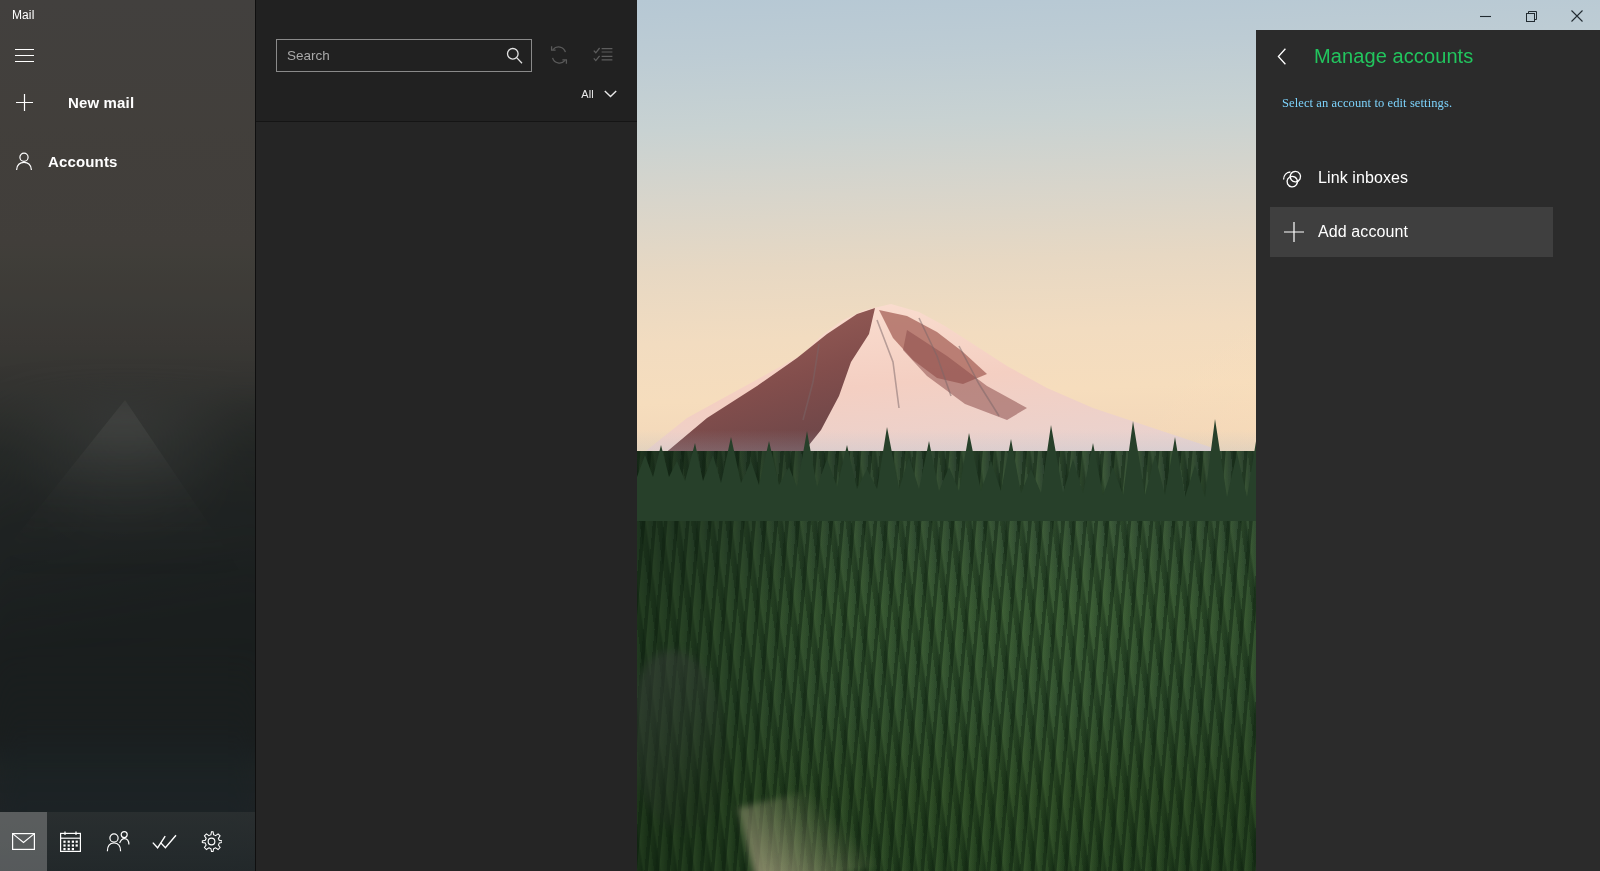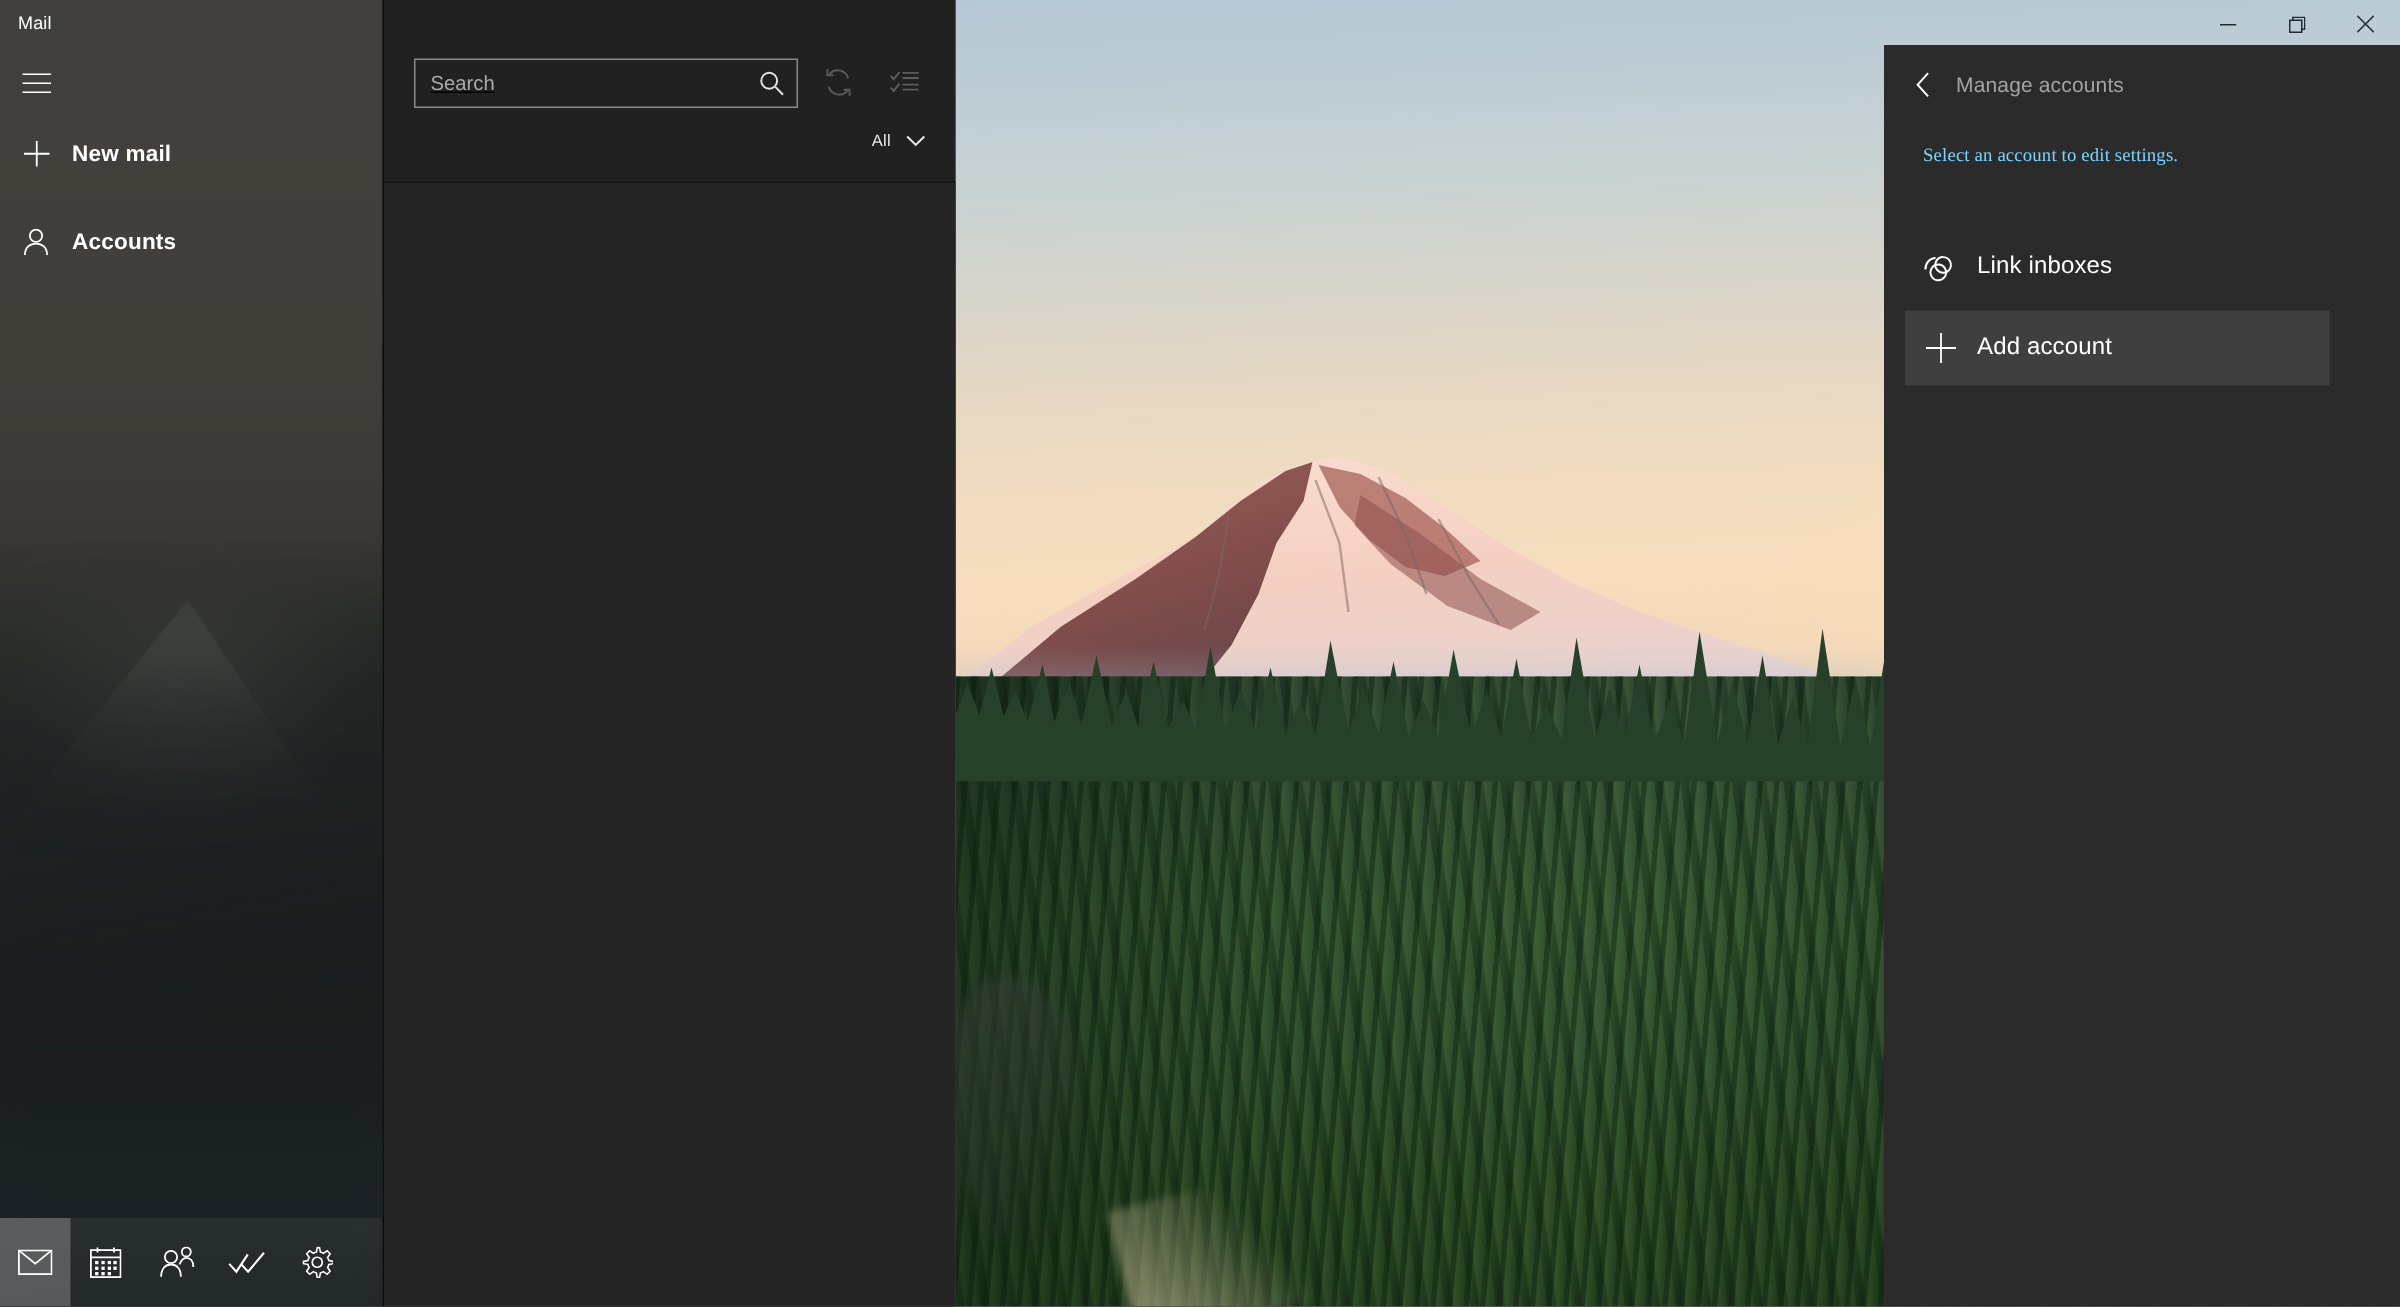--- a/index.html
+++ b/index.html
@@ -205,21 +205,21 @@
   .nav-item .nav-icon {
     width: 48px;
     display: flex; align-items: center; justify-content: center;
     flex: 0 0 48px;
   }
   .nav-item .nav-label {
     font-size: 15px;
     font-weight: bold;
     letter-spacing: 0.15px;
   }
-  .nav-newmail { top: 80px; }
+  .nav-newmail { top: 80px; gap: 20px; }
   .nav-accounts { top: 139px; text-align: right; }
 
   .bottombar {
     position: absolute;
     left: 0; bottom: 0;
     width: 255px; height: 59px;
     display: flex;
     align-items: center;
   }
   .bottombar-bg {
@@ -259,21 +259,20 @@
     align-items: center;
   }
   .search-box {
     position: relative;
     width: 256px; height: 33px;
     border: 1px solid #8a8a8a;
     box-sizing: border-box;
     display: flex;
     align-items: center;
     background: transparent;
-    text-decoration: underline;
   }
   .search-box input {
     border: 0;
     outline: 0;
     background: transparent;
     color: #d8d8d8;
     font-family: "Liberation Sans", sans-serif;
     font-size: 13.5px;
     padding: 0 34px 0 10px;
     width: 100%;
@@ -332,24 +331,24 @@
     align-items: center;
     height: 52px;
   }
   .back-btn {
     width: 40px; height: 40px;
     margin-left: 6px;
     display: flex; align-items: center; justify-content: center;
     color: #ffffff;
   }
   .flyout-title {
-    font-size: 14px;
-    color: #a3a3a3;
+    font-size: 20px;
+    color: #22c55e;
     letter-spacing: 0.1px;
-    margin-left: 2px;
+    margin-left: 12px;
   }
   .flyout-desc {
     position: absolute;
     left: 26px; top: 66px;
     font-size: 12.5px;
     color: #7dd3fc;
     letter-spacing: 0.1px;
     font-family: Liberation Serif, serif;
   }
   .acct-row {

